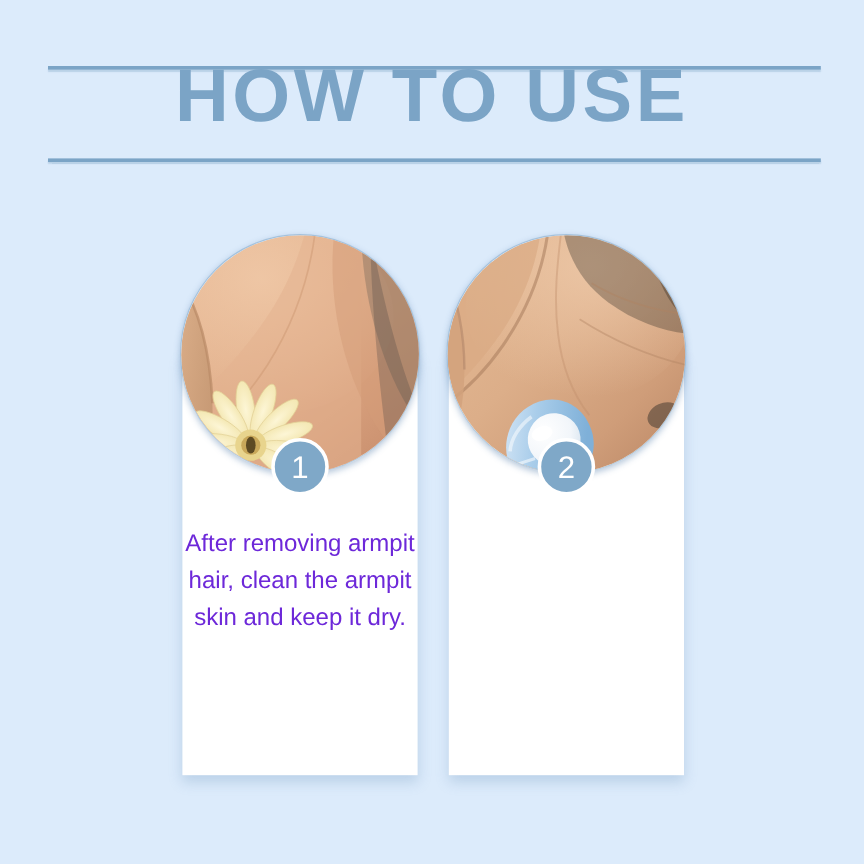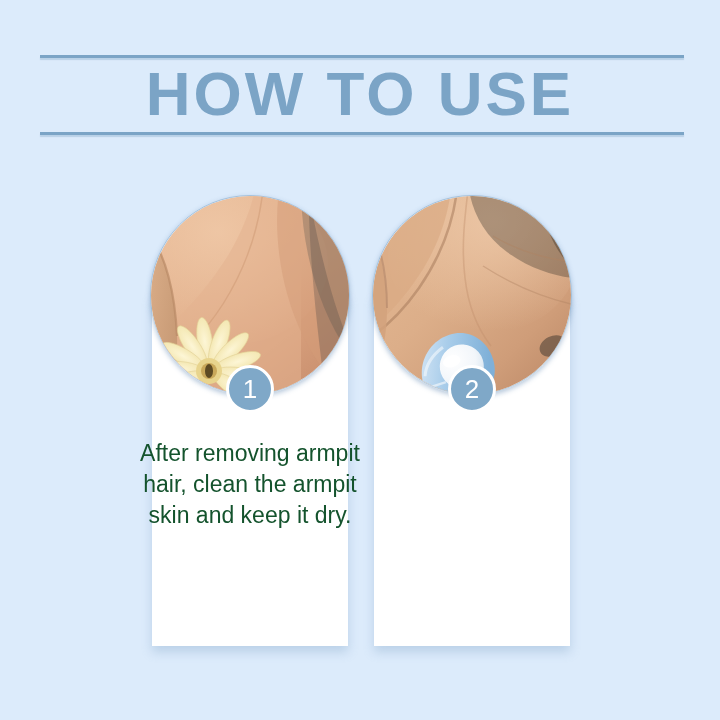--- a/index.html
+++ b/index.html
@@ -30,21 +30,21 @@
     height: 3px;
     background: #7ba4c6;
     box-shadow: 0 2px 1px rgba(120,160,195,0.35);
   }
   .rule-top { top: 55px; }
   .rule-bottom { top: 132px; }
 
   .page-title {
     position: absolute;
     left: 0;
-    top: 56px;
+    top: 43px;
     width: 720px;
     text-align: center;
     font-size: 62px;
     line-height: 76px;
     font-weight: bold;
     letter-spacing: 3px;
     color: #7ba4c6;
     font-family: "Liberation Sans", sans-serif;
     white-space: nowrap;
   }
@@ -108,23 +108,23 @@
     font-weight: normal;
     font-family: "Liberation Sans", sans-serif;
   }
 
   .step-text {
     position: absolute;
     left: -13px;
     top: 248px;
     width: 226px;
     text-align: center;
-    font-size: 23px;
+    font-size: 20px;
     line-height: 31px;
-    color: #14532d;
+    color: #6d28d9;
     font-family: "Liberation Sans", sans-serif;
   }
   .step-2 .step-text {
     left: -8px;
     width: 216px;
     top: 240px;
   }
 </style>
 </head>
 <body>

